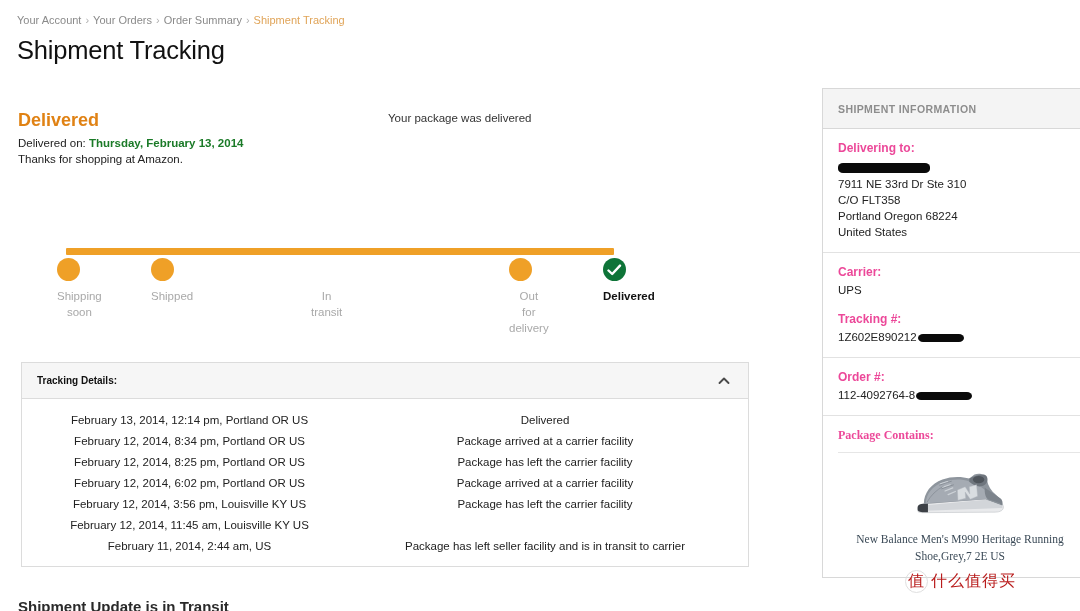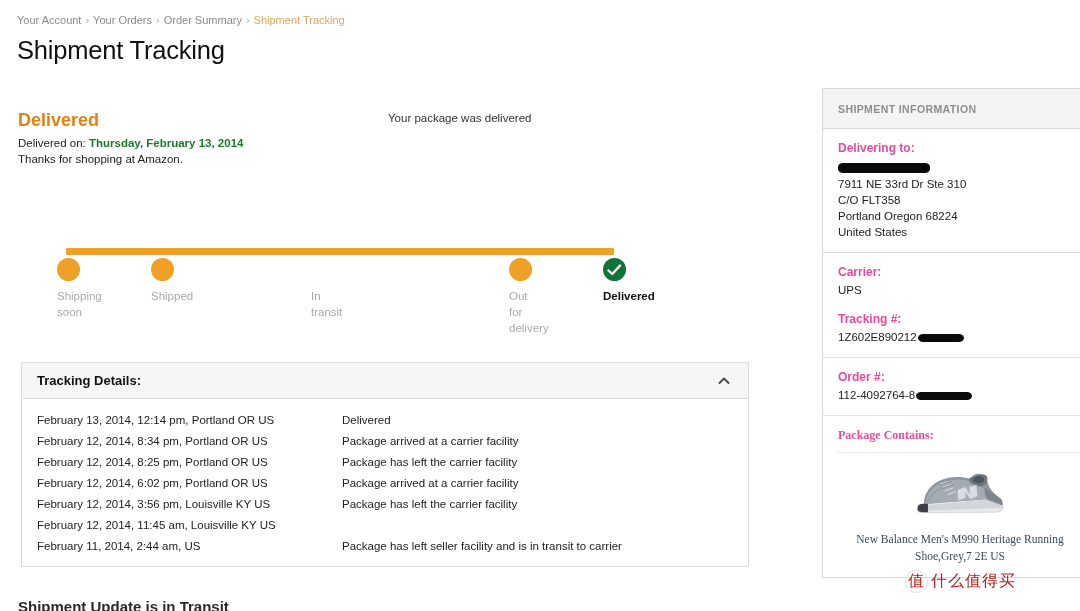--- a/index.html
+++ b/index.html
@@ -24,21 +24,21 @@
   .breadcrumb .crumb.current { color: #e0a458; }
   .breadcrumb .sep { color: #b0b0b0; margin: 0 4px; }
 
   
   .page-title {
     position: absolute; left: 17px; top: 36px;
     font-size: 25.5px; font-weight: 400; color: #111; letter-spacing: -0.2px;
   }
 
   
-  .left-col { position: absolute; left: 0; top: 0; width: 770px; height: 501px; }
+  .left-col { position: absolute; left: 0; top: 0; width: 770px; height: 501px; text-align: center; }
 
   .status-word {
     position: absolute; left: 18px; top: 110px;
     font-size: 18px; font-weight: bold; color: #e08214;
   }
   .status-note {
     position: absolute; left: 388px; top: 112px;
     font-size: 11.5px; color: #333;
   }
   .delivered-on {
@@ -76,21 +76,21 @@
   
   .details-card {
     position: absolute; left: 21px; top: 362px;
     width: 728px; border: 1px solid #dcdcdc; background: #fff;
   }
   .details-head {
     height: 36px; background: #f6f6f6; border-bottom: 1px solid #dcdcdc;
     display: flex; align-items: center; justify-content: space-between;
     padding: 0 16px 0 15px;
   }
-  .details-head .t { font-size: 13px; font-weight: bold; color: #111; }
+  .details-head .t { font-size: 10px; font-weight: bold; color: #111; }
   .chev { width: 16px; height: 16px; display: block; }
   .details-body { padding: 10px 0 10px 0; }
   .trow { display: flex; height: 21px; align-items: center; font-size: 11.5px; color: #222; }
   .trow .when { width: 320px; padding-left: 15px; }
   .trow .what { flex: 1; }
 
   
   .cutoff {
     position: absolute; left: 18px; top: 598px;
     font-size: 15px; font-weight: bold; color: #2a2a2a;

